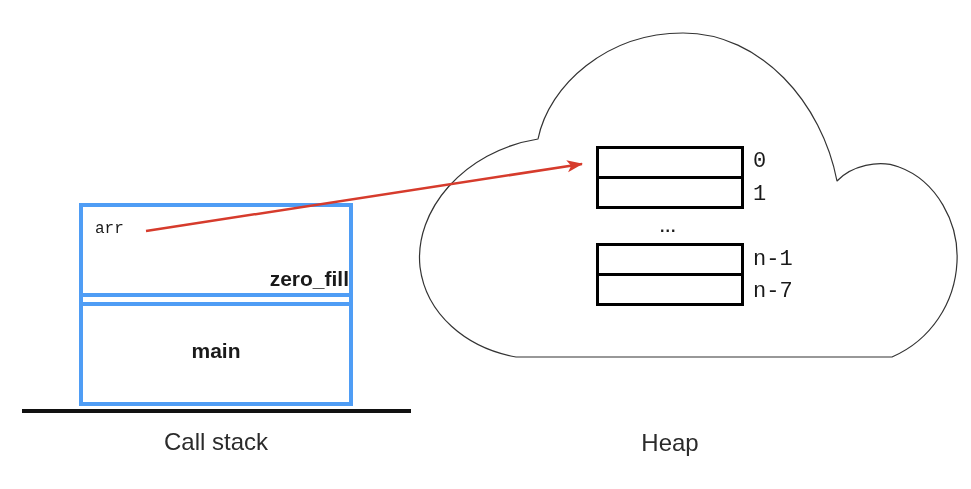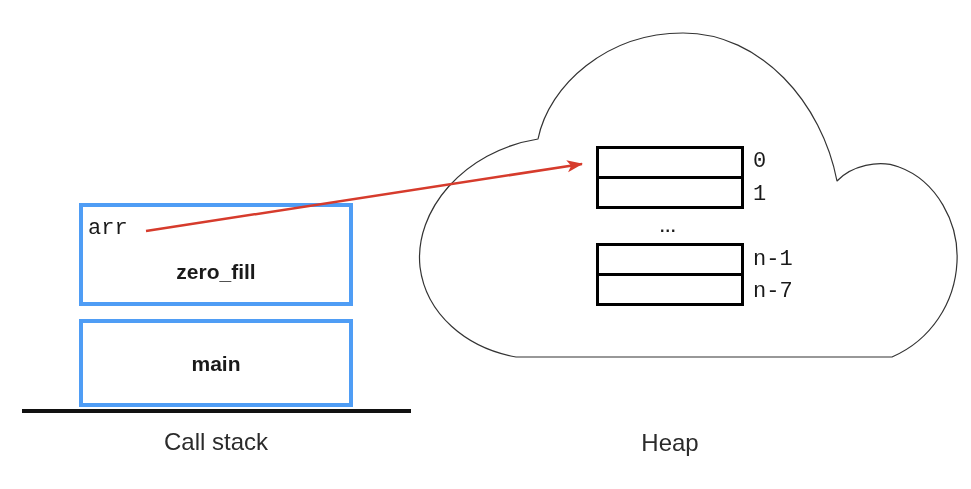--- a/index.html
+++ b/index.html
@@ -54,44 +54,44 @@
   .frame {
     position: absolute;
     left: 79px;
     width: 274px;
     box-sizing: border-box;
     border: 4px solid var(--frame-border);
     background: transparent;
     z-index: 1;
   }
   .frame-zero-fill { top: 203px; height: 103px; }
-  .frame-main { top: 319px; height: 88px; }
+  .frame-main { top: 293px; height: 113px; }
 
   .frame-label {
     position: absolute;
     left: 0;
     right: 0;
     text-align: center;
     font-weight: bold;
     font-size: 21px;
     color: var(--text);
     line-height: 1;
   }
-  .frame-zero-fill .frame-label { top: 54px; }
+  .frame-zero-fill .frame-label { top: 61px; text-align: right; }
   .frame-main .frame-label { top: 50%; transform: translateY(-50%); }
 
   .mono {
     font-family: "Liberation Mono", monospace;
     color: var(--text);
   }
   .var-label {
     position: absolute;
-    left: 88px;
+    left: 95px;
     top: 218px;
-    font-size: 22px;
+    font-size: 16px;
     line-height: 22px;
     z-index: 2;
   }
 
   .heap-cell {
     position: absolute;
     box-sizing: border-box;
     left: 596px;
     width: 148px;
     height: 33px;

